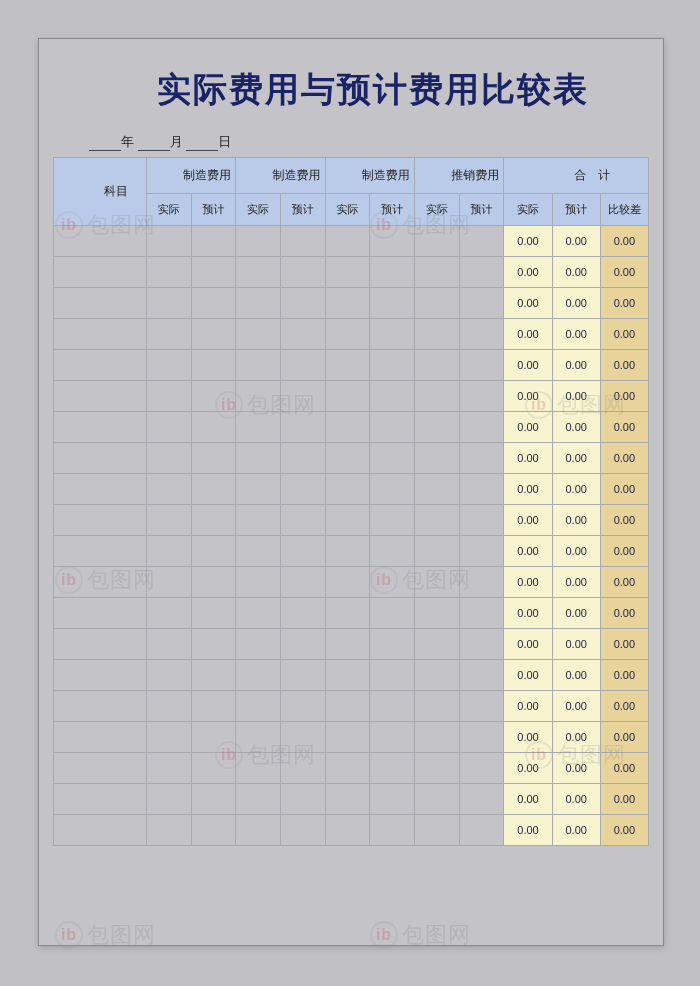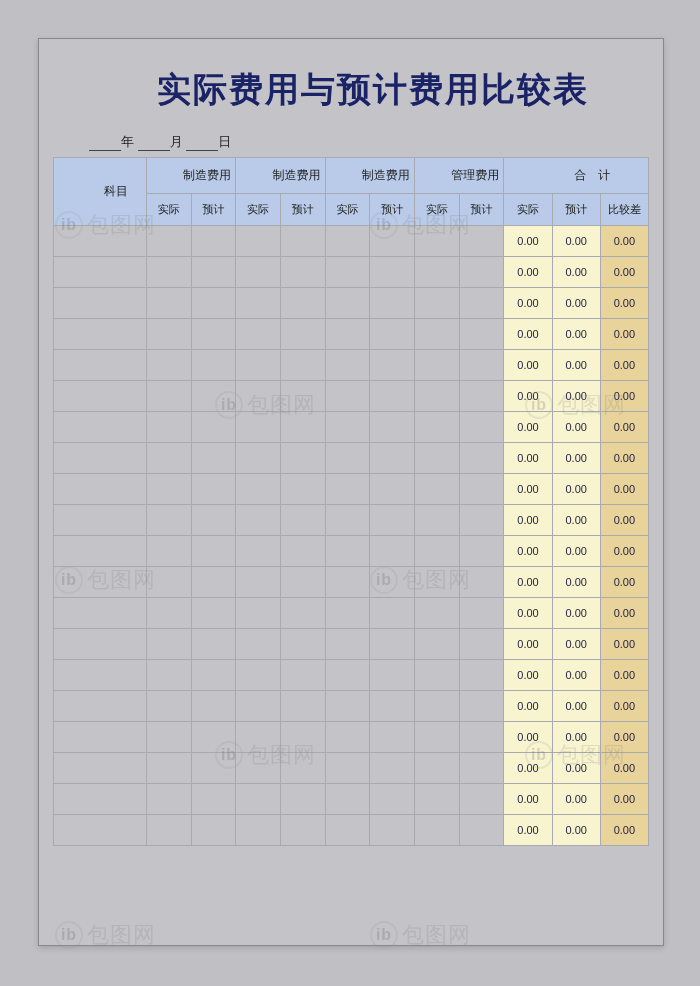--- a/index.html
+++ b/index.html
@@ -99,21 +99,21 @@
     .watermark .icon {
       display: inline-flex;
       width: 28px;
       height: 28px;
       border: 2px solid #999;
       border-radius: 50%;
       align-items: center;
       justify-content: center;
       font-weight: bold;
       font-size: 16px;
-      color: #404040;
+      color: #b91c1c;
     }
   </style>
 </head>
 <body>
 
 <div class="page">
   <h1 class="title">实际费用与预计费用比较表</h1>
   <div class="date-line">
     <span class="blank"></span><span>年</span>
     <span class="blank"></span><span>月</span>
@@ -134,21 +134,21 @@
         <col class="col-total">
           <col class="col-total">
           <col class="col-total">
       </colgroup>
       <thead>
         <tr>
           <th rowspan="2">科目</th>
           <th colspan="2">制造费用</th>
           <th colspan="2">制造费用</th>
           <th colspan="2">制造费用</th>
-          <th colspan="2">管理费用</th>
+          <th colspan="2">推销费用</th>
           <th colspan="3">合　计</th>
         </tr>
         <tr>
           <th>实际</th>
           <th>预计</th>
           <th>实际</th>
           <th>预计</th>
           <th>实际</th>
           <th>预计</th>
           <th>实际</th>

